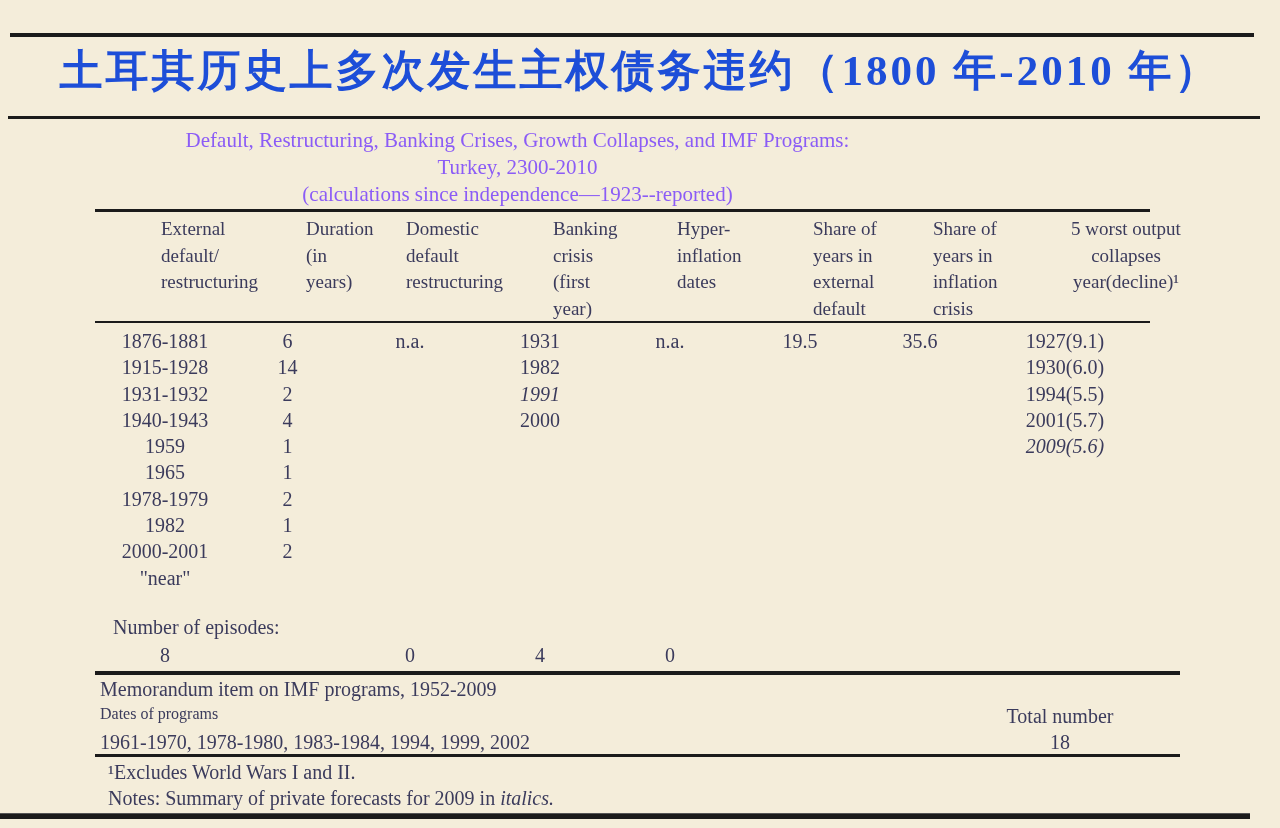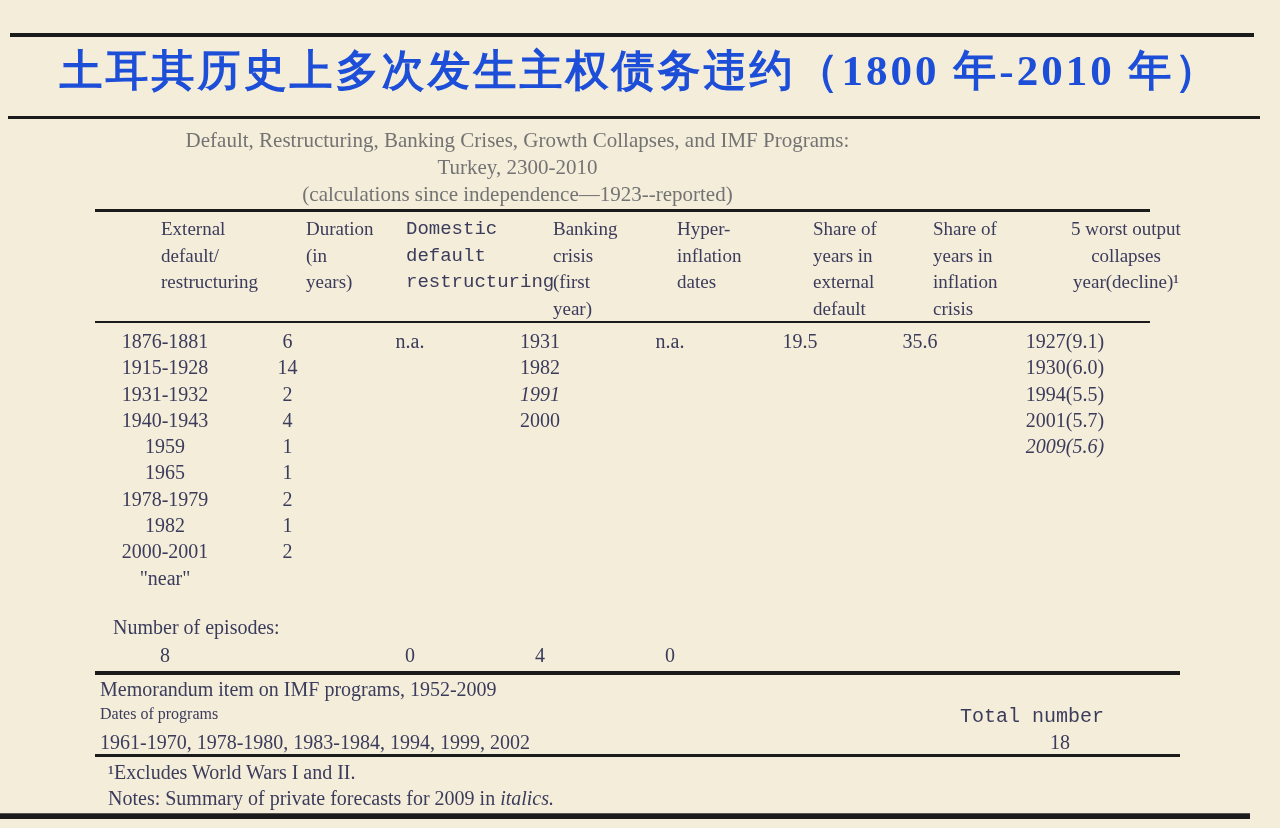--- a/index.html
+++ b/index.html
@@ -22,51 +22,51 @@
 
   .cn-title{
     position:absolute;top:42px;left:0;width:1280px;
     margin:0;text-align:center;
     font-size:43px;font-weight:bold;color:#1d4ed8;
     letter-spacing:3px;white-space:nowrap;
   }
 
   .caption{
     position:absolute;top:127px;left:95px;width:845px;
-    text-align:center;font-size:21px;line-height:27px;color:#737373;
+    text-align:center;font-size:21px;line-height:27px;color:#8b5cf6;
   }
   .caption div{white-space:nowrap;}
 
   .grid{
     display:grid;
     grid-template-columns:140px 105px 140px 120px 140px 120px 120px 170px;
     width:1055px;
   }
   .thead{position:absolute;top:216px;left:108px;margin-left:48px;}
   .th{font-size:19px;line-height:26.5px;text-align:left;}
   .th.c1{padding-left:5px;}
   .th.c2{padding-left:10px;}
-  .th.c3{padding-left:5px;font-family:Liberation Mono, monospace;}
+  .th.c3{padding-left:5px;}
   .th.c4{padding-left:12px;}
   .th.c5{padding-left:16px;}
   .th.c6{padding-left:12px;}
   .th.c7{padding-left:12px;}
   .th.c8{text-align:center;padding-left:0;}
 
   .tbody{position:absolute;top:328px;left:95px;}
   .tr{display:grid;grid-template-columns:140px 105px 140px 120px 140px 120px 120px 170px;}
   .td{height:26.3px;font-size:20px;line-height:26.3px;text-align:center;white-space:nowrap;}
   .td.italic{font-style:italic;}
 
   .episodes-label{position:absolute;top:616px;left:113px;font-size:20px;}
   .episodes-values{position:absolute;top:642px;left:95px;}
 
   .memo-line1{position:absolute;top:678px;left:100px;font-size:20px;}
   .memo-line2{position:absolute;top:705px;left:100px;font-size:16px;}
-  .memo-total-label{position:absolute;top:705px;left:960px;width:200px;text-align:left;font-size:20px;font-family:Liberation Mono, monospace;}
+  .memo-total-label{position:absolute;top:705px;left:960px;width:200px;text-align:center;font-size:20px;}
   .memo-line3{position:absolute;top:731px;left:100px;font-size:20px;}
   .memo-total-value{position:absolute;top:731px;left:960px;width:200px;text-align:center;font-size:20px;}
 
   .footnote1{position:absolute;top:761px;left:108px;font-size:20px;}
   .footnote2{position:absolute;top:787px;left:108px;font-size:20px;}
   .footnote2 .it{font-style:italic;}
 </style>
 </head>
 <body>
 

